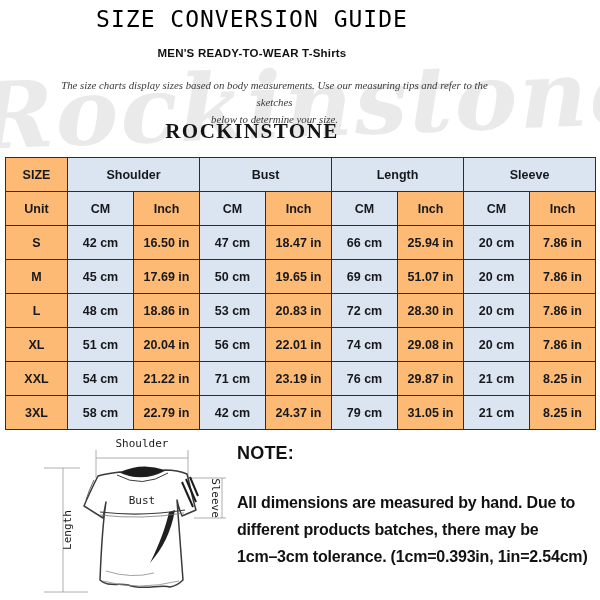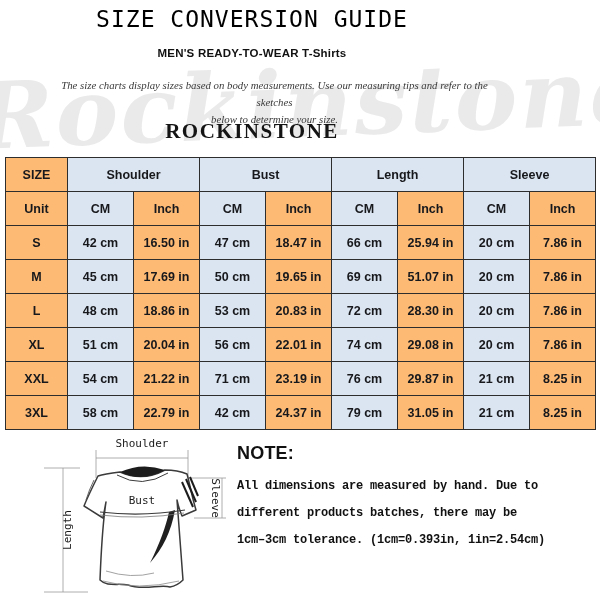--- a/index.html
+++ b/index.html
@@ -91,29 +91,28 @@
     font-family:"DejaVu Sans Mono",monospace;
     font-size:11px;
     fill:#1a1a1a;
   }
   .note{
     position:absolute;left:237px;top:443px;z-index:2;
     width:356px;
   }
   .note-heading{
     font-size:18px;font-weight:bold;
-    margin-bottom:9px;
+    margin-bottom:25px;
     letter-spacing:.2px;
   }
   .note-line{
-    font-size:12px;font-weight:bold;
+    font-size:16px;font-weight:bold;
     line-height:27px;
     letter-spacing:-0.2px;
     white-space:nowrap;
-    font-family:Liberation Mono, monospace;
   }
 </style>
 </head>
 <body>
 
 <div class="page">
 
   <div class="watermark">Rockinstone</div>
 
   <div class="hdr title">SIZE CONVERSION GUIDE</div>

